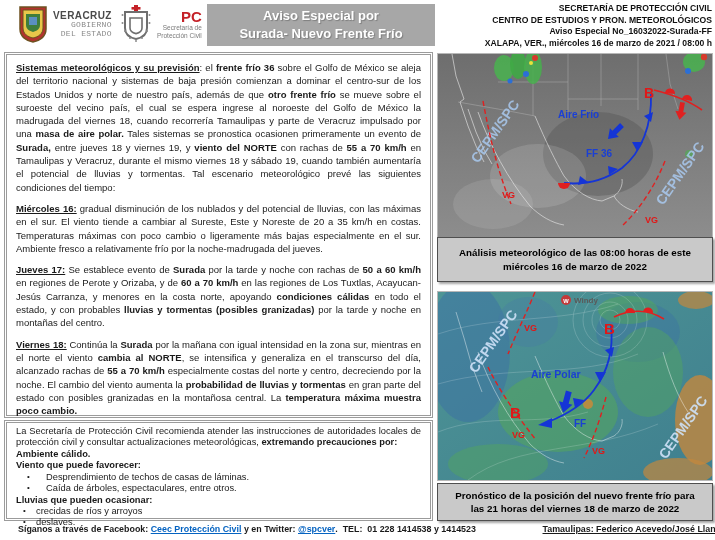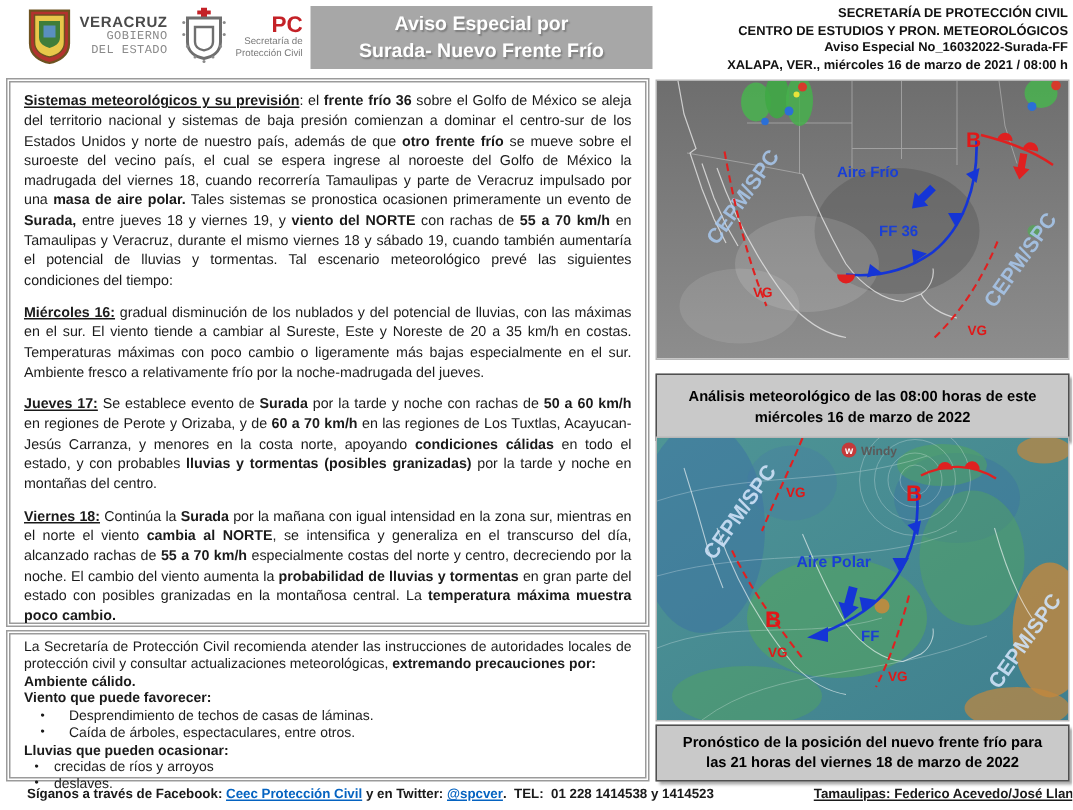--- a/index.html
+++ b/index.html
@@ -42,21 +42,21 @@
   #credits{margin-left:auto;text-decoration:underline;}
 
   
   .mapframe{border:1px solid #b7b7b7;box-sizing:border-box;}
   #map-analysis{left:437px;top:53px;width:276px;height:187px;}
   #map-forecast{left:437px;top:291px;width:276px;height:190px;}
   .caption{left:437px;width:276px;background:#c9c9c9;border:1px solid #4f4f4f;
       box-sizing:border-box;display:flex;align-items:center;justify-content:center;
       text-align:center;font-weight:bold;font-size:9.8px;line-height:1.35;
       padding:2px 10px;color:#000;box-shadow:2px 2px 2px rgba(0,0,0,.35);}
-  #caption-analysis{top:249px;height:45px;}
+  #caption-analysis{top:237px;height:45px;}
   #caption-forecast{top:483px;height:38px;}
   svg{display:block;}
   svg text{font-family:"Liberation Sans",sans-serif;}
 </style>
 </head>
 <body>
 
 <div id="page">
 
   <div class="abs logo" style="left:18px;top:6px;">

